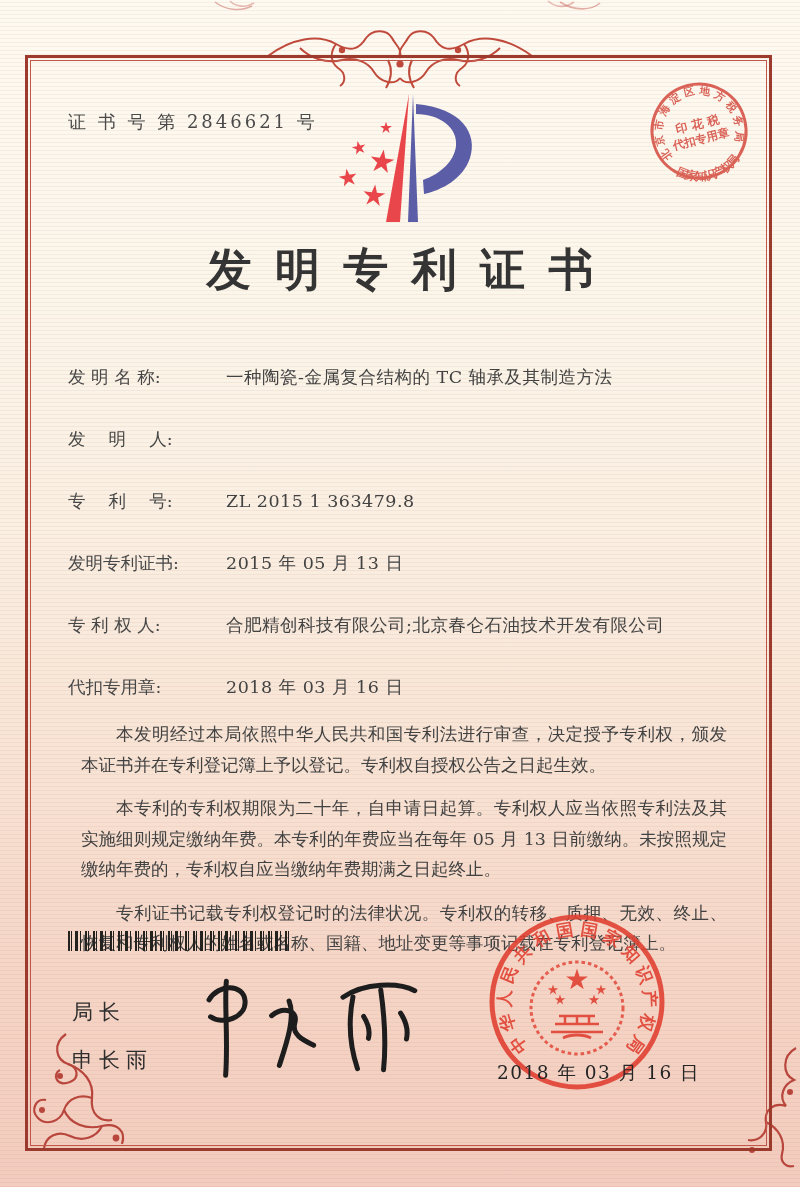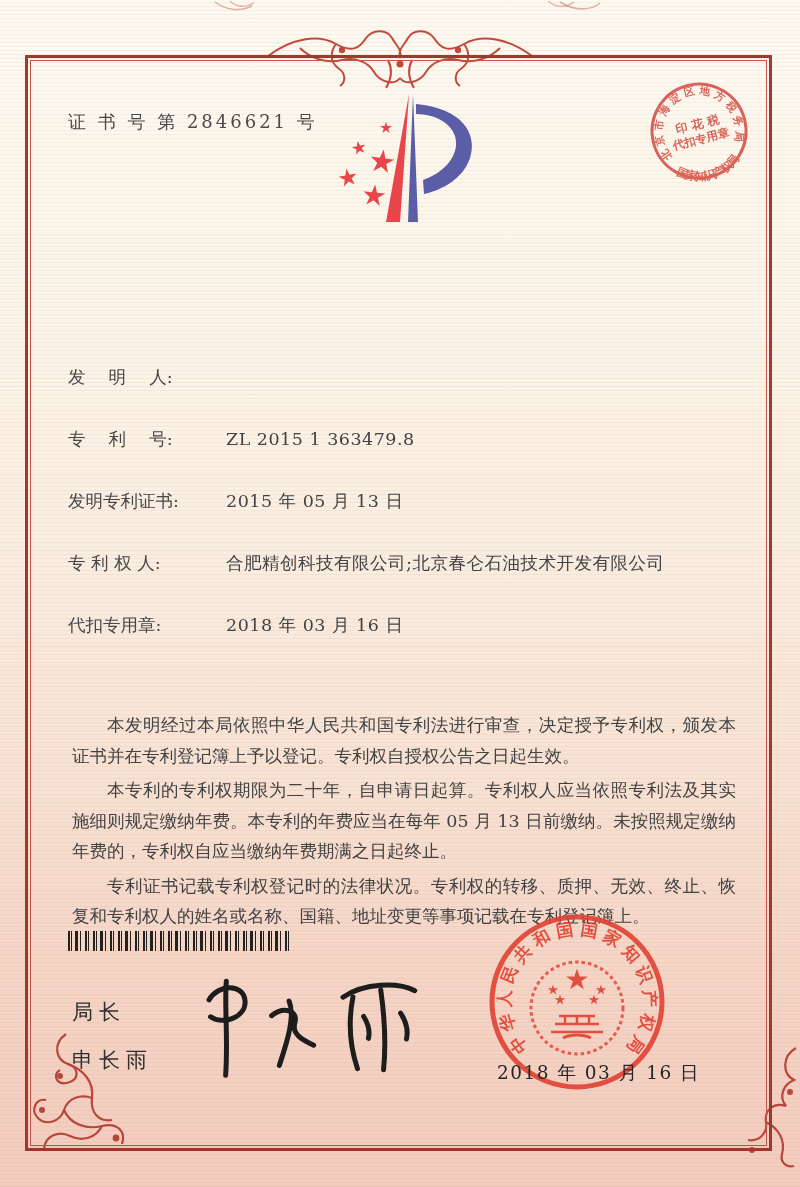--- a/index.html
+++ b/index.html
@@ -24,21 +24,21 @@
   .logo{position:absolute;left:312px;top:90px;width:186px;height:144px;}
   .title{
     position:absolute;left:0;top:240px;width:100%;text-align:center;
     font-size:45px;font-weight:bold;letter-spacing:0.52em;text-indent:0.52em;color:#343434;
   }
   .fields{position:absolute;left:68px;top:366px;right:56px;}
   .field-row{display:flex;font-size:17.5px;margin-bottom:39px;line-height:23px;}
   .field-row .lbl{white-space:pre;width:158px;flex:0 0 158px;color:#474747;}
   .field-row .val{flex:1;color:#424242;letter-spacing:0.5px;}
   .body-text{position:absolute;left:68px;top:706px;right:60px;font-size:17.5px;line-height:30.5px;text-align:justify;color:#424242;}
-  .body-text p{margin:4px;text-indent:2em;}
+  .body-text p{margin:13px;text-indent:2em;}
   .barcode{
     position:absolute;left:68px;top:931px;width:224px;height:20px;
     background:
       repeating-linear-gradient(90deg,#24221f 0 2px,rgba(0,0,0,0) 2px 3px,#24221f 3px 4px,rgba(0,0,0,0) 4px 7px,#24221f 7px 10px,rgba(0,0,0,0) 10px 12px,#24221f 12px 13px,rgba(0,0,0,0) 13px 17px,#24221f 17px 19px,rgba(0,0,0,0) 19px 20px,#24221f 20px 21px,rgba(0,0,0,0) 21px 25px);
   }
   .official{position:absolute;left:72px;top:998px;font-family:"DejaVu Sans","Liberation Sans",sans-serif;color:#2e2e2e;}
   .official .o-title{font-size:21px;letter-spacing:6px;margin-bottom:20px;}
   .official .o-name{font-size:21px;letter-spacing:6px;}
   .signature{position:absolute;left:198px;top:968px;width:245px;height:118px;transform:rotate(-2deg);}
   .seal{position:absolute;left:487px;top:912px;width:180px;height:180px;opacity:0.88;}
@@ -106,22 +106,27 @@
       <path transform="translate(74,38) scale(0.62)" d="M0,-10 L2.25,-3.1 L9.51,-3.09 L3.64,1.18 L5.88,8.09 L0,3.82 L-5.88,8.09 L-3.64,1.18 L-9.51,-3.09 L-2.25,-3.1 Z"></path>
       <path transform="translate(47,58) scale(0.72) rotate(-12)" d="M0,-10 L2.25,-3.1 L9.51,-3.09 L3.64,1.18 L5.88,8.09 L0,3.82 L-5.88,8.09 L-3.64,1.18 L-9.51,-3.09 L-2.25,-3.1 Z"></path>
       <path transform="translate(70,72) scale(1.25) rotate(8)" d="M0,-10 L2.25,-3.1 L9.51,-3.09 L3.64,1.18 L5.88,8.09 L0,3.82 L-5.88,8.09 L-3.64,1.18 L-9.51,-3.09 L-2.25,-3.1 Z"></path>
       <path transform="translate(36,88) scale(0.95) rotate(-10)" d="M0,-10 L2.25,-3.1 L9.51,-3.09 L3.64,1.18 L5.88,8.09 L0,3.82 L-5.88,8.09 L-3.64,1.18 L-9.51,-3.09 L-2.25,-3.1 Z"></path>
       <path transform="translate(62,106) scale(1.15) rotate(6)" d="M0,-10 L2.25,-3.1 L9.51,-3.09 L3.64,1.18 L5.88,8.09 L0,3.82 L-5.88,8.09 L-3.64,1.18 L-9.51,-3.09 L-2.25,-3.1 Z"></path>
     </g>
     <path fill="#e8464a" d="M97,4 L88,132 L74,132 Z"></path>
     <path fill="#5b5ea6" d="M101,4 L106,132 L96,132 Z M104,14 C150,18 166,44 158,68 C151,89 130,100 112,104 L111,90 C128,84 142,72 144,56 C146,38 128,24 104,24 Z"></path>
   </svg>
 
+  <div class="title">发明专利证书</div>
 
   <div class="fields">
+    <div class="field-row">
+      <span class="lbl">发 明 名 称:</span>
+      <span class="val">一种陶瓷-金属复合结构的 TC 轴承及其制造方法</span>
+    </div>
     <div class="field-row">
       <span class="lbl">发　 明　 人:</span>
     </div>
     <div class="field-row">
       <span class="lbl">专　 利　 号:</span>
       <span class="val">ZL 2015 1 363479.8</span>
     </div>
     <div class="field-row">
       <span class="lbl">发明专利证书:</span>
       <span class="val">2015 年 05 月 13 日</span>

